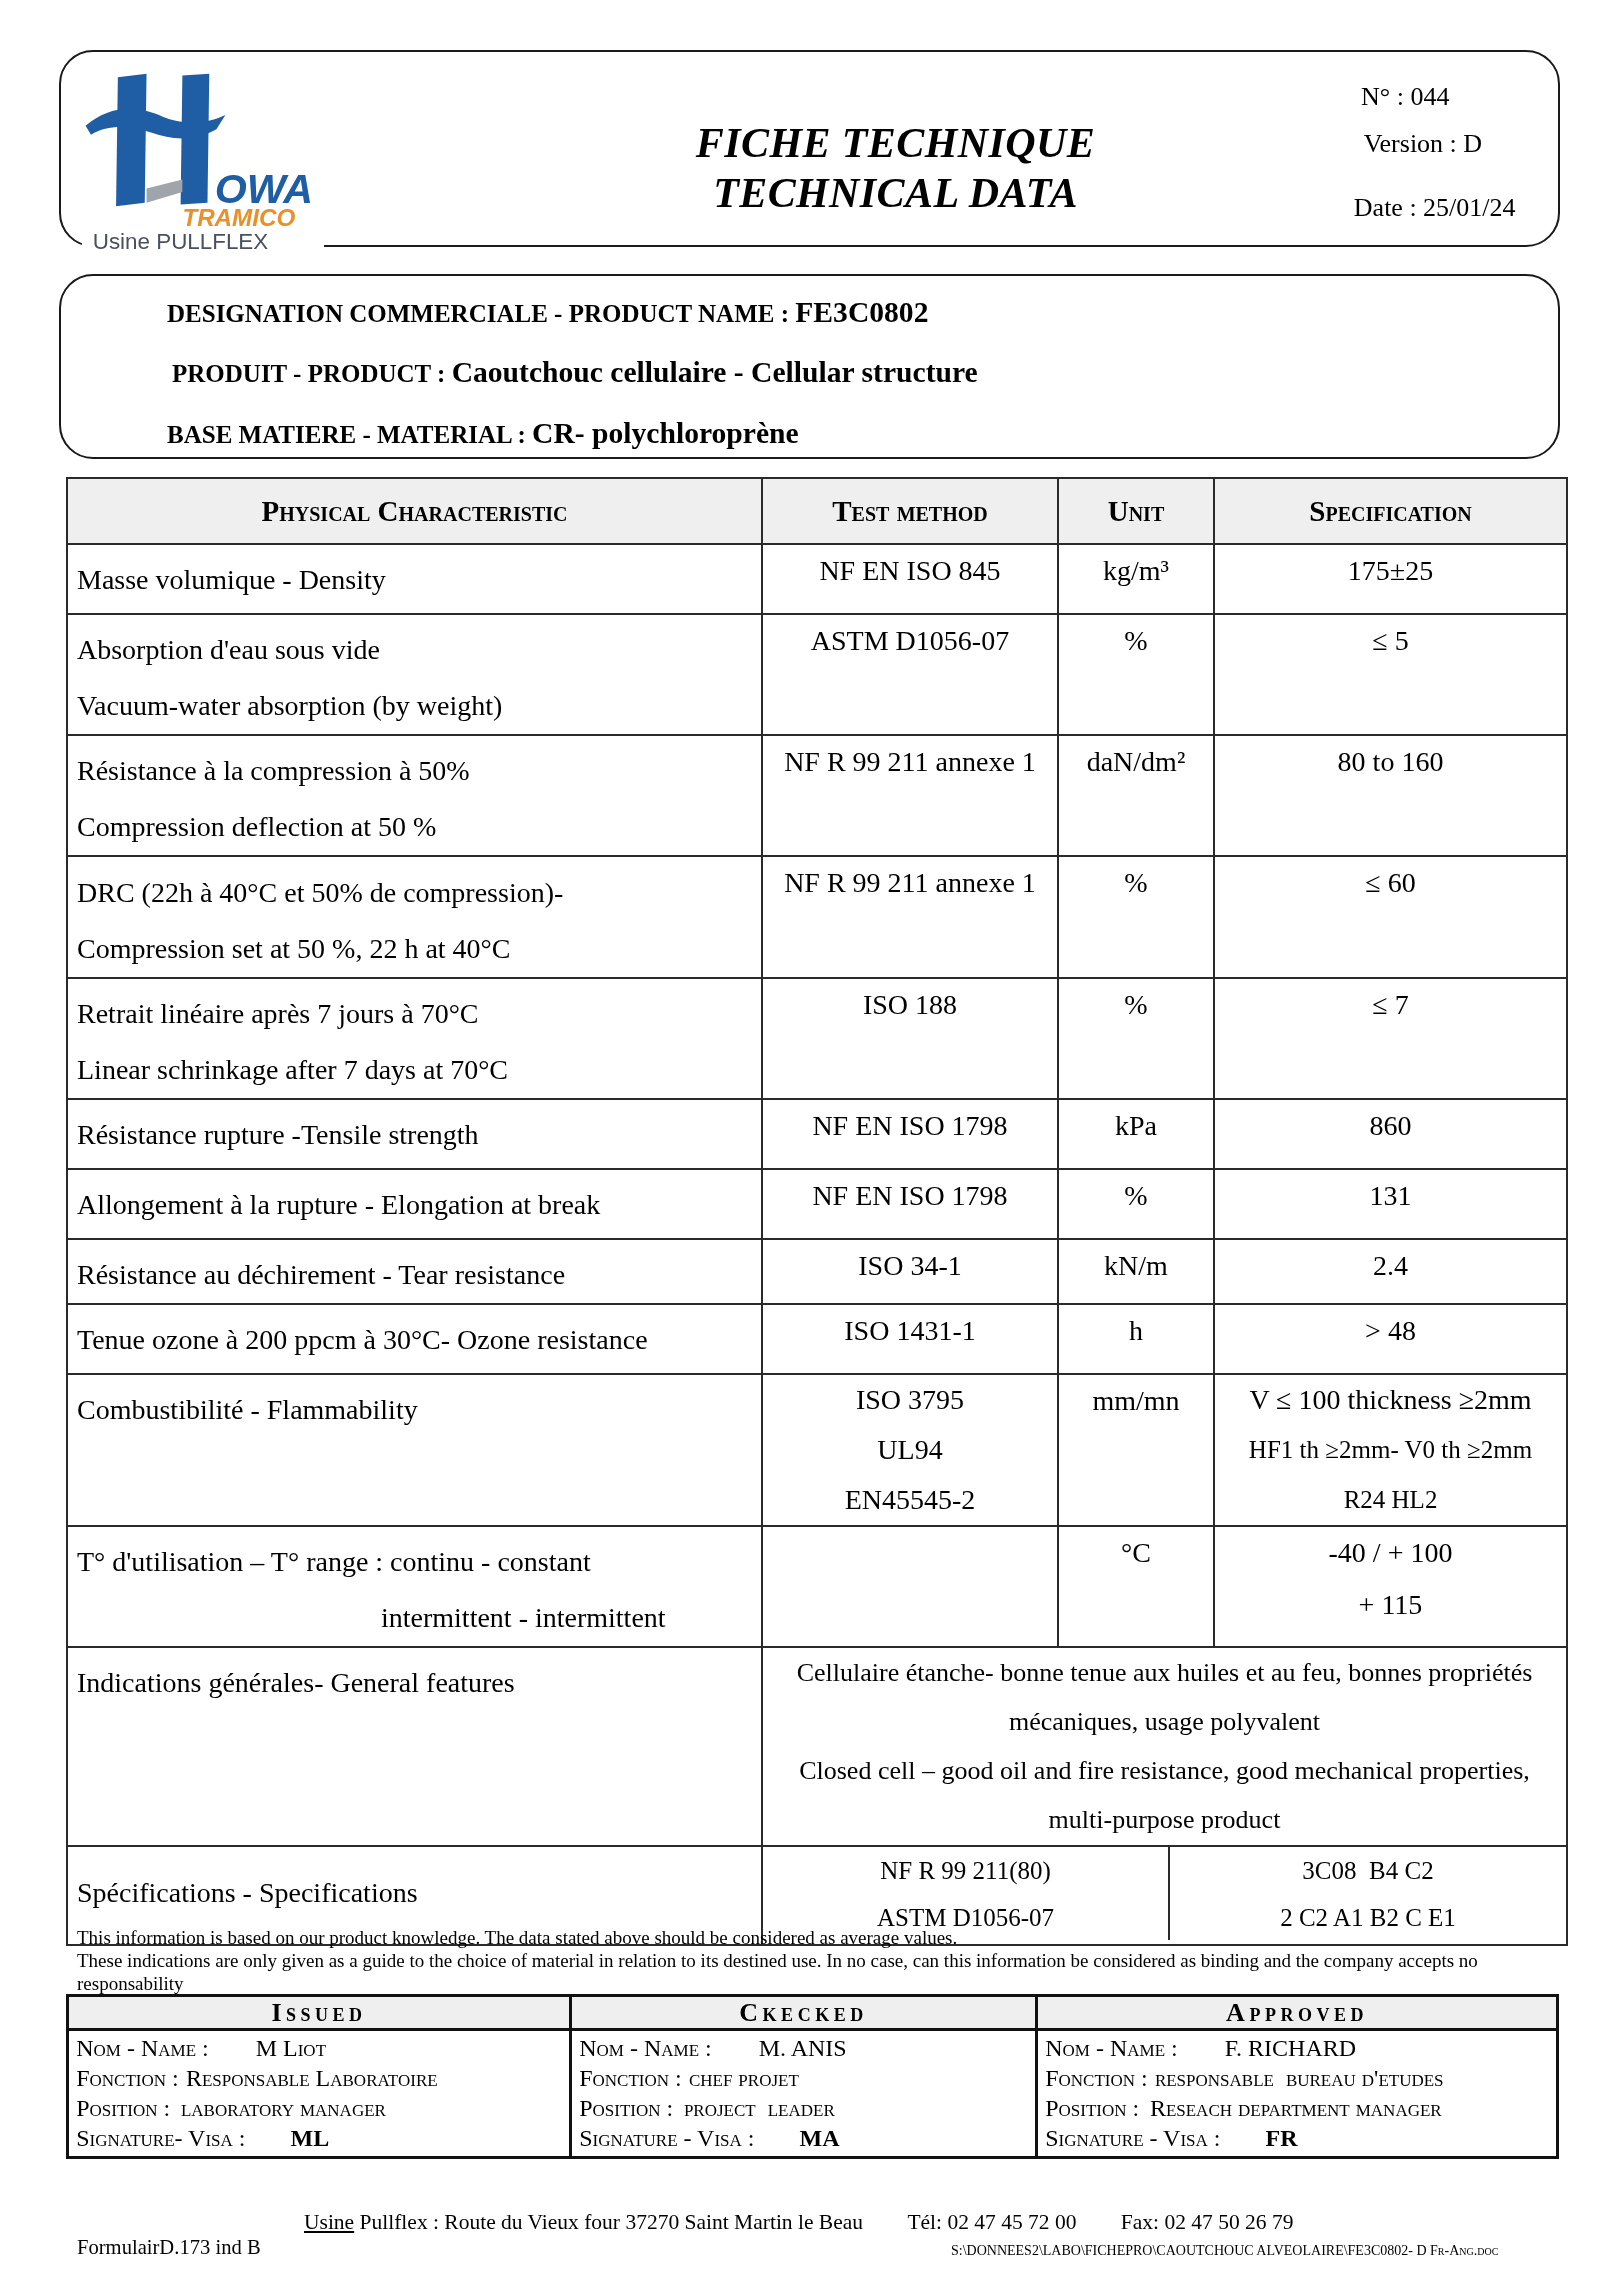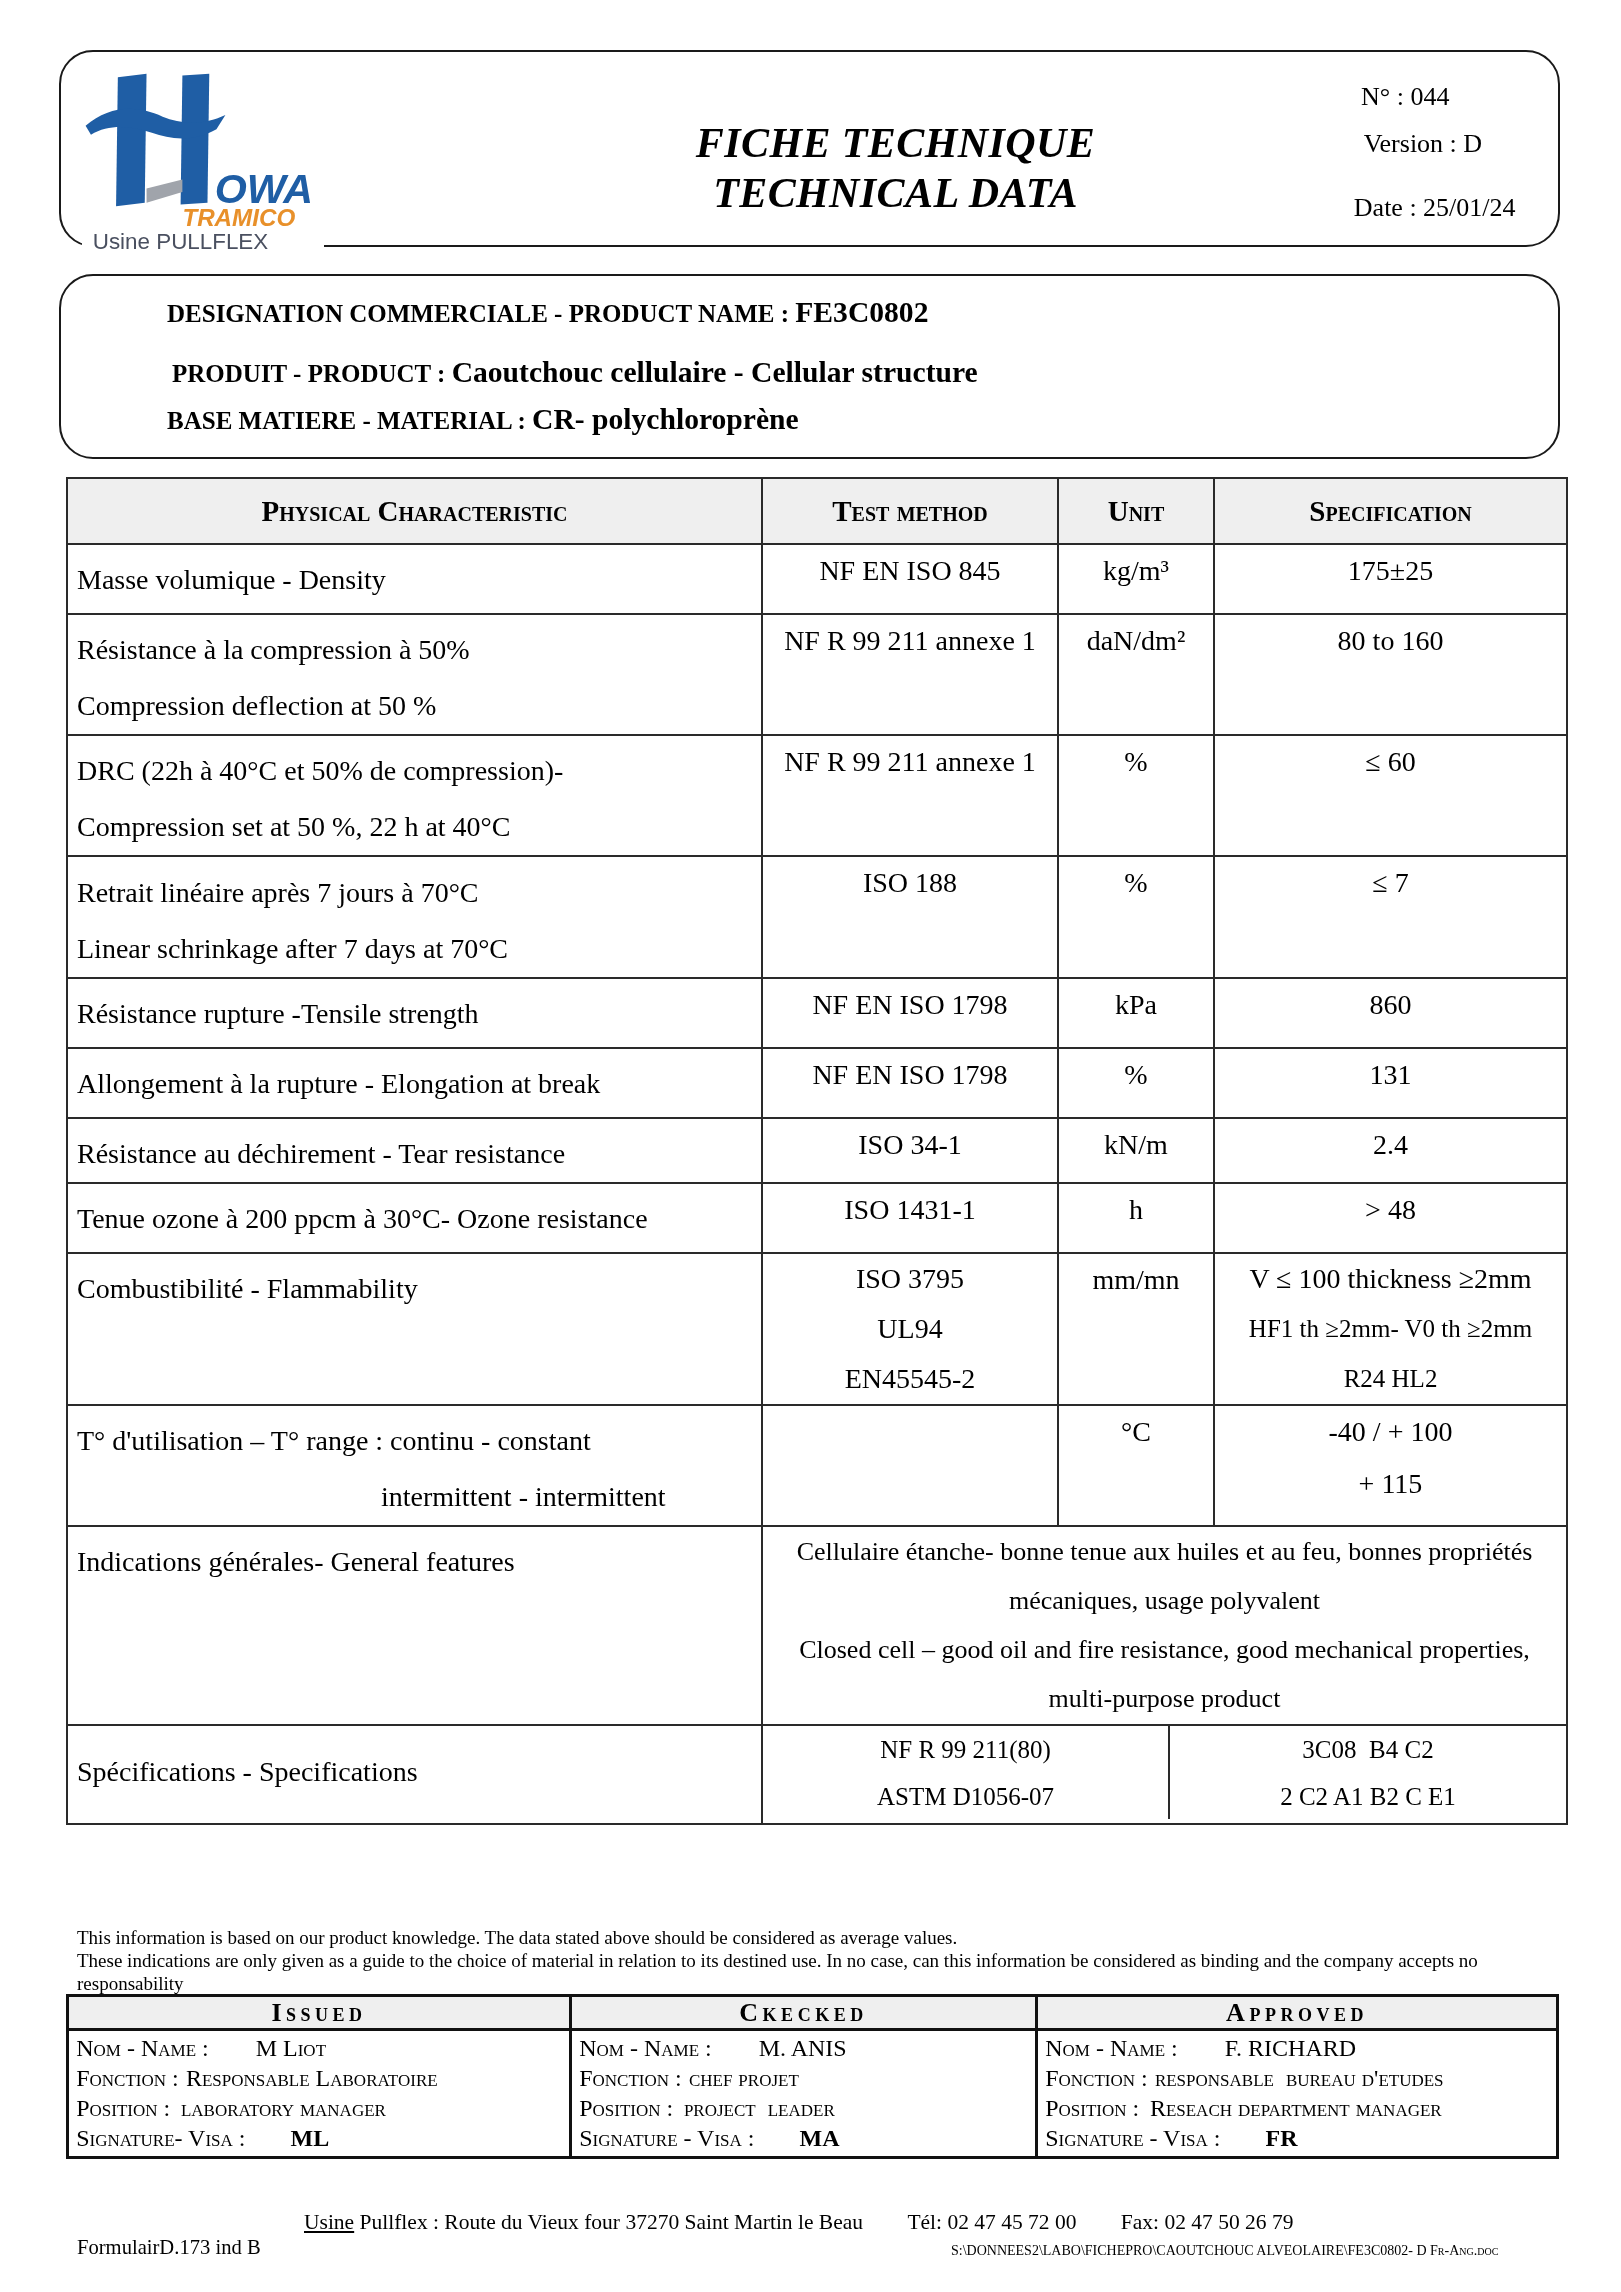--- a/index.html
+++ b/index.html
@@ -78,21 +78,21 @@
   <div style="left:-7.2px;top:111px;">Date : 25/01/24</div>
 </div>
 
 <div id="prod-box" class="abs">
   <div class="prod-line" style="left:106px;top:19.7px;">
     <span class="lbl">DESIGNATION COMMERCIALE - PRODUCT NAME : </span><span class="val">FE3C0802</span>
   </div>
   <div class="prod-line" style="left:111px;top:80px;">
     <span class="lbl">PRODUIT - PRODUCT : </span><span class="val">Caoutchouc cellulaire - Cellular structure</span>
   </div>
-  <div class="prod-line" style="left:106px;top:127px;">
+  <div class="prod-line" style="left:106px;top:141px;">
     <span class="lbl">BASE MATIERE - MATERIAL : </span><span class="val">CR- polychloroprène</span>
   </div>
 </div>
 
 <table id="main-table">
   <colgroup>
     <col style="width:695px">
       <col style="width:296px">
       <col style="width:156px">
       <col style="width:353px">
@@ -115,20 +115,35 @@
         </td>
         <td class="cc">
           <span class="ln" style="line-height: 52px;">kg/m³</span>
         </td>
         <td class="cc">
           <span class="ln" style="line-height: 52px;">175±25</span>
         </td>
       </tr>
       <tr style="height: 113px;">
         <td class="c1">
+          <span class="ln first-ln">Absorption d'eau sous vide</span>
+          <span class="ln">Vacuum-water absorption (by  weight)</span>
+        </td>
+        <td class="cc">
+          <span class="ln" style="line-height: 52px;">ASTM D1056-07</span>
+        </td>
+        <td class="cc">
+          <span class="ln" style="line-height: 52px;">%</span>
+        </td>
+        <td class="cc">
+          <span class="ln" style="line-height: 52px;">≤ 5</span>
+        </td>
+      </tr>
+      <tr style="height: 113px;">
+        <td class="c1">
           <span class="ln first-ln">Résistance à la compression à 50%</span>
           <span class="ln">Compression deflection at 50 %</span>
         </td>
         <td class="cc">
           <span class="ln" style="line-height: 52px;">NF R 99 211 annexe 1</span>
         </td>
         <td class="cc">
           <span class="ln" style="line-height: 52px;">daN/dm²</span>
         </td>
         <td class="cc">

